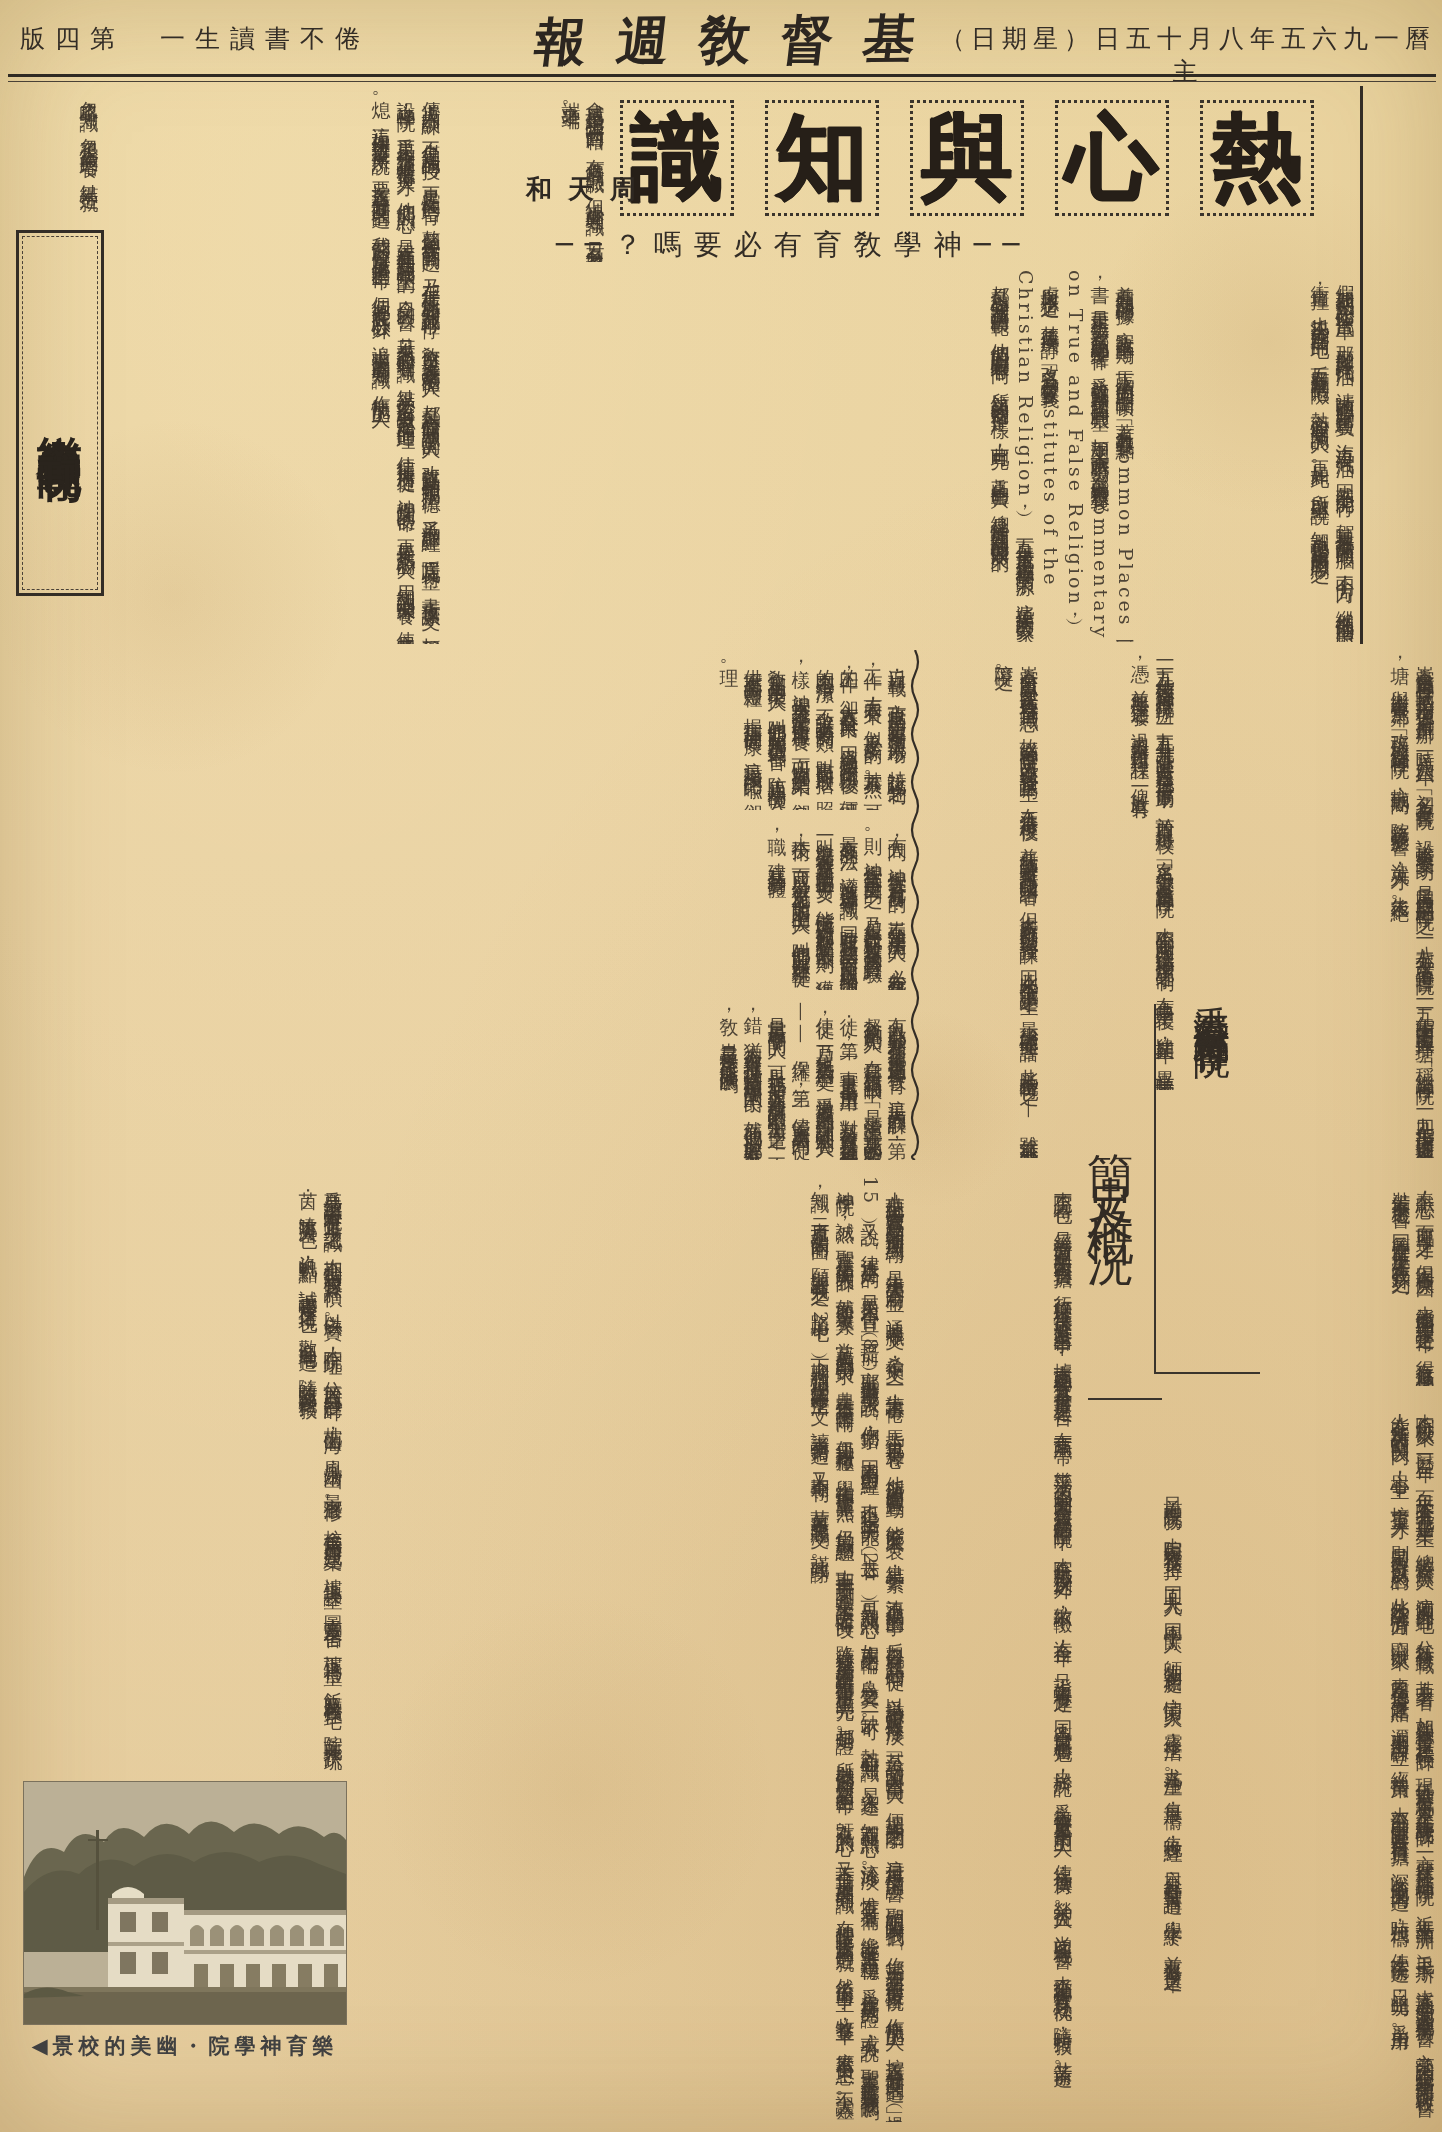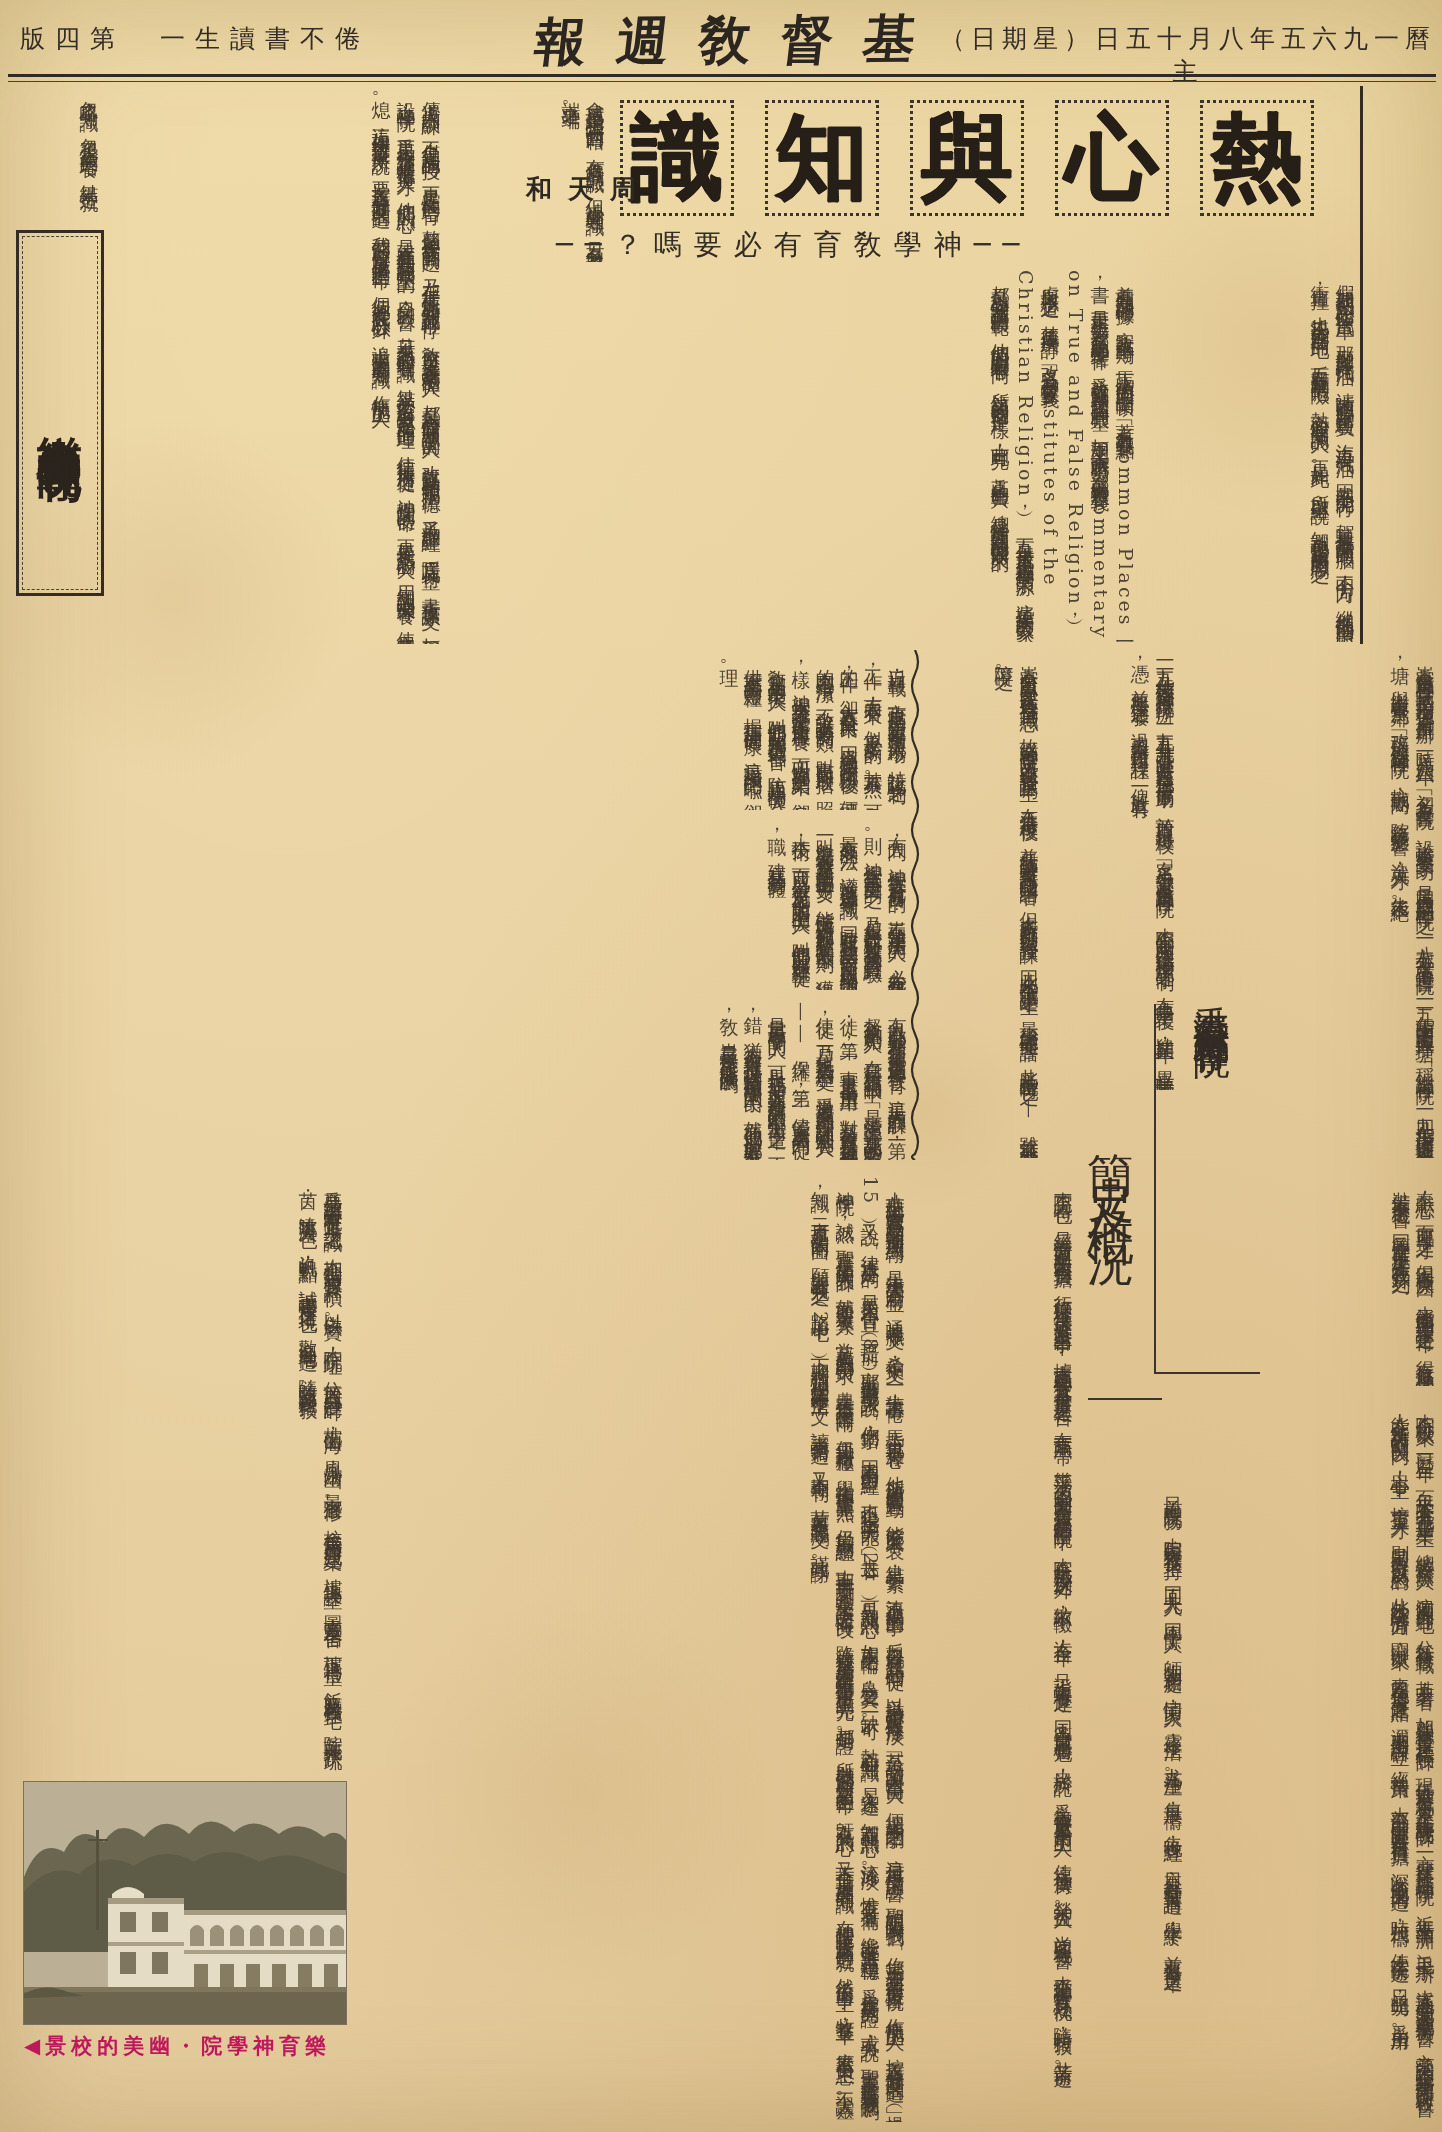--- a/index.html
+++ b/index.html
@@ -54,22 +54,22 @@
   .bracket-main{left:1154px;top:1004px;width:104px;height:368px;
     border-left:2px solid #3a342c;border-bottom:2px solid #3a342c;}
   .tick-sub{left:1088px;top:1398px;width:74px;height:2px;background:#3a342c;}
   
   .head-main{left:1186px;top:976px;height:404px;writing-mode:vertical-rl;text-orientation:upright;
     font-size:37px;letter-spacing:4px;color:#332c24;}
   .head-sub{left:1080px;top:1116px;height:356px;writing-mode:vertical-rl;text-orientation:upright;
     font-size:47px;letter-spacing:22px;color:#332c24;}
   
   .photo{left:24px;top:1782px;width:322px;height:242px;outline:1px solid #7b715c;}
-  .caption{left:24px;top:2032px;width:322px;text-align:left;font-size:21px;font-weight:bold;
-    letter-spacing:5px;color:#be185d;}
+  .caption{left:24px;top:2032px;width:322px;text-align:center;font-size:21px;font-weight:bold;
+    letter-spacing:5px;color:#404040;}
 </style>
 </head>
 <body>
 
 <div class="stains"></div>
 
 <div class="abs hdr-left">版四第　一生讀書不倦</div>
 <div class="abs masthead">報週敎督基</div>
 <div class="abs hdr-right">（日期星）日五十月八年五六九一曆主</div>
 <div class="abs rule-a"></div>

